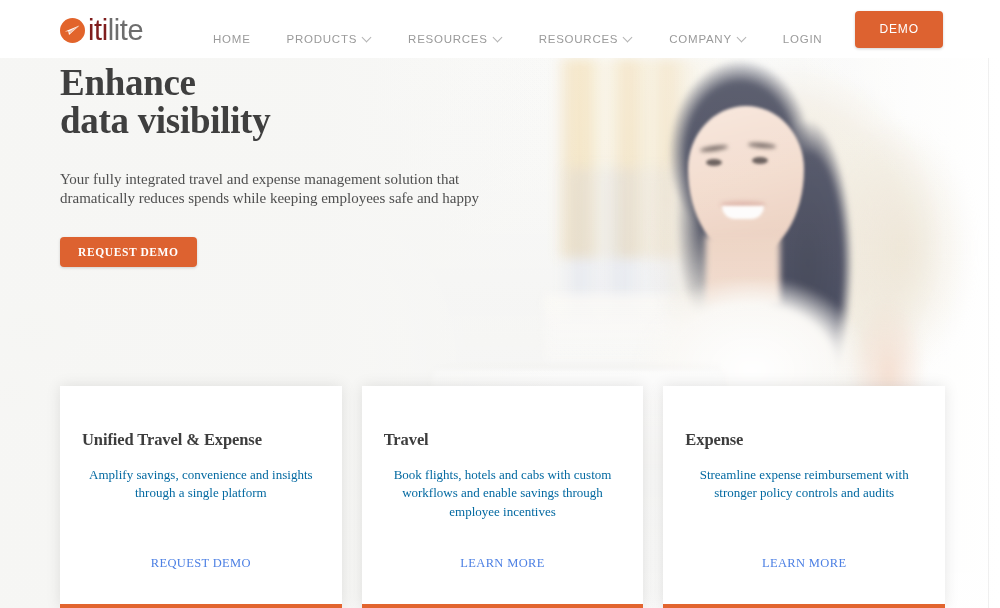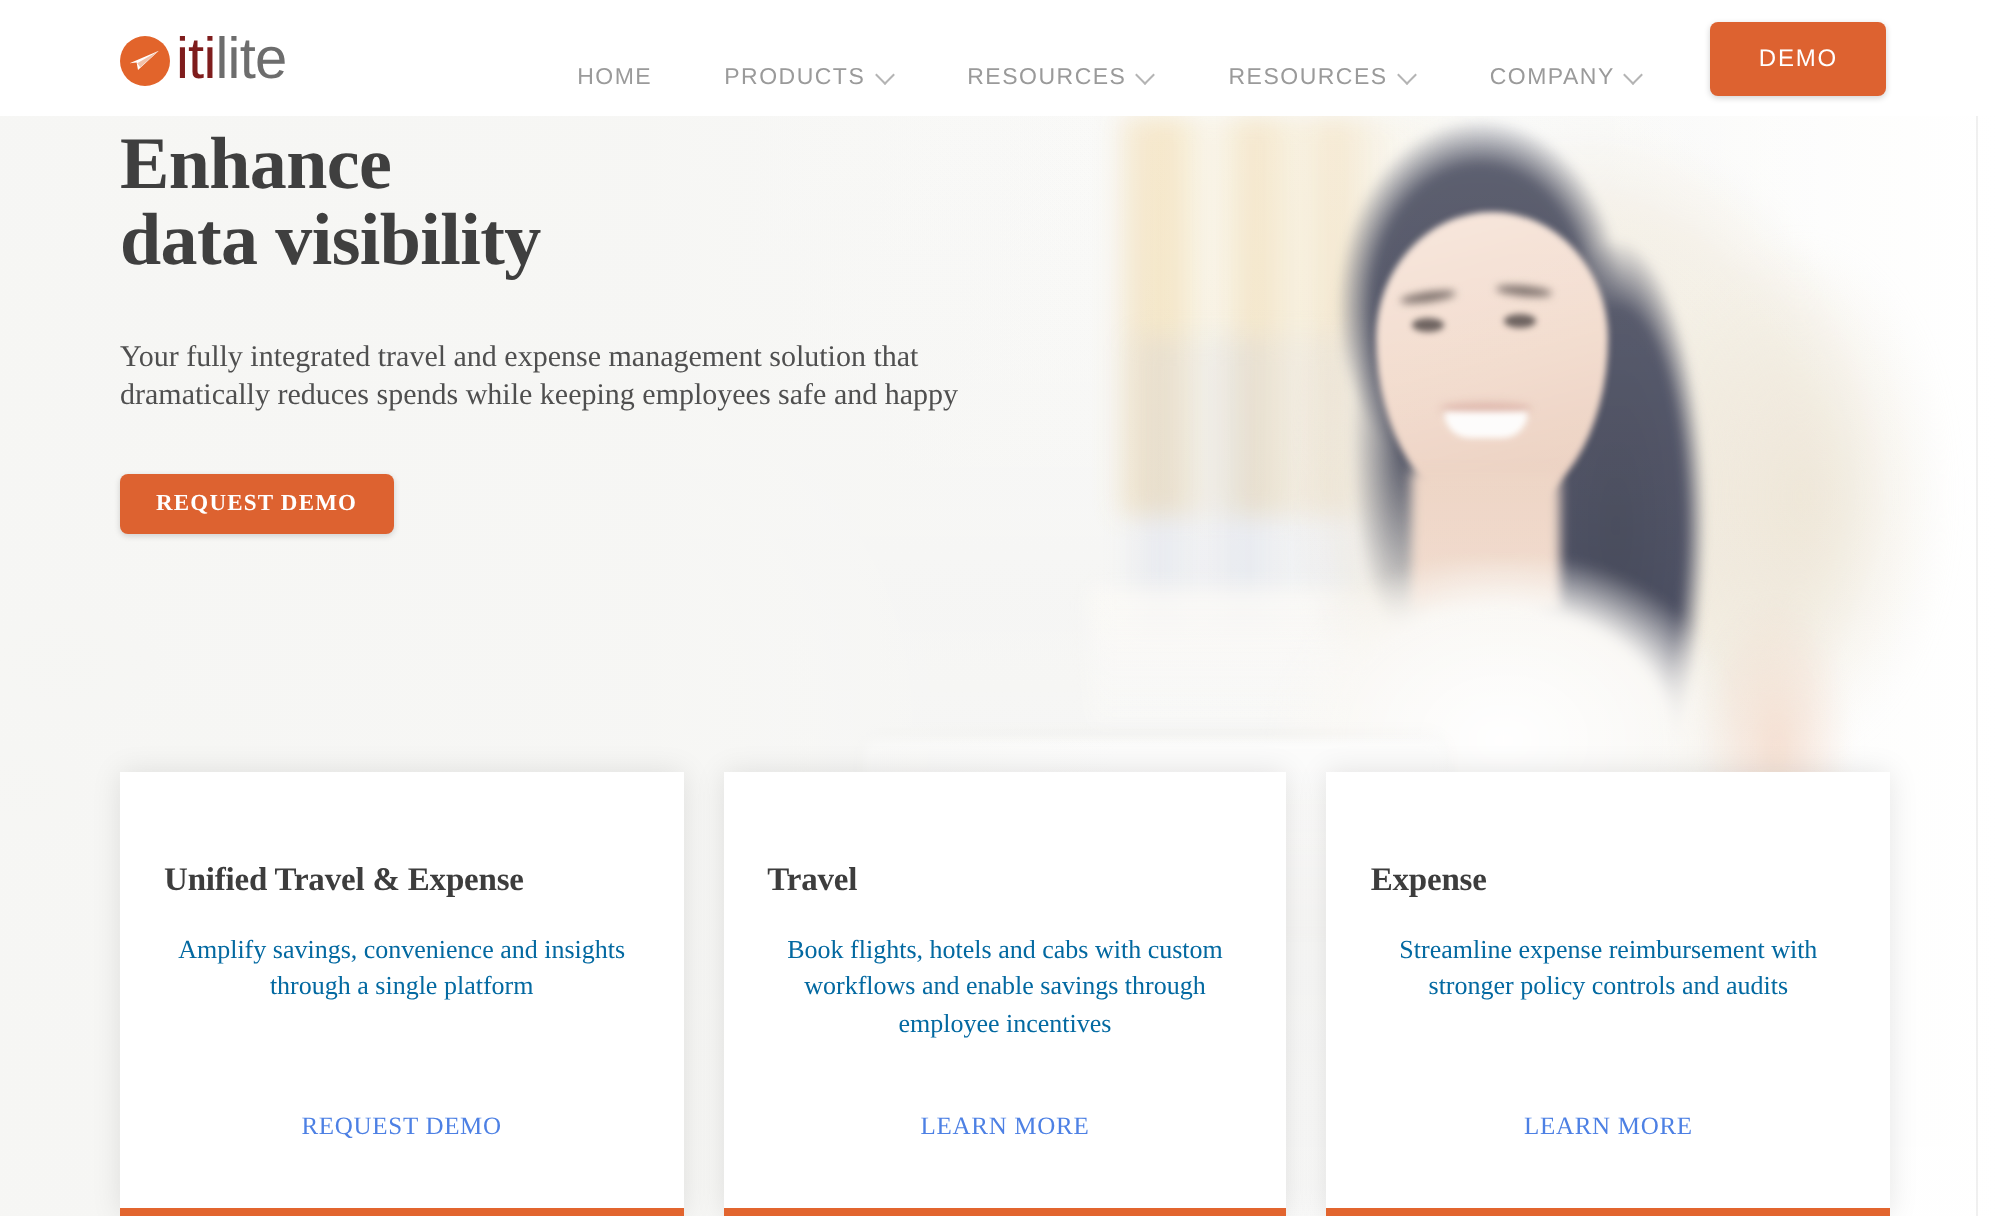--- a/index.html
+++ b/index.html
@@ -455,20 +455,23 @@
         <span>RESOURCES</span>
         <span class="caret"></span>
       </a>
       <a class="nav-item" href="#">
         <span>RESOURCES</span>
         <span class="caret"></span>
       </a>
       <a class="nav-item" href="#">
         <span>COMPANY</span>
         <span class="caret"></span>
+      </a>
+      <a class="nav-item" href="#">
+        <span>LOGIN</span>
       </a>
       <button class="nav-demo">DEMO</button>
     </nav>
   </div>
 
   <div class="hero">
 
     <div class="photo">
       <div class="ph-window"></div>
       <div class="ph-shelf"></div>

